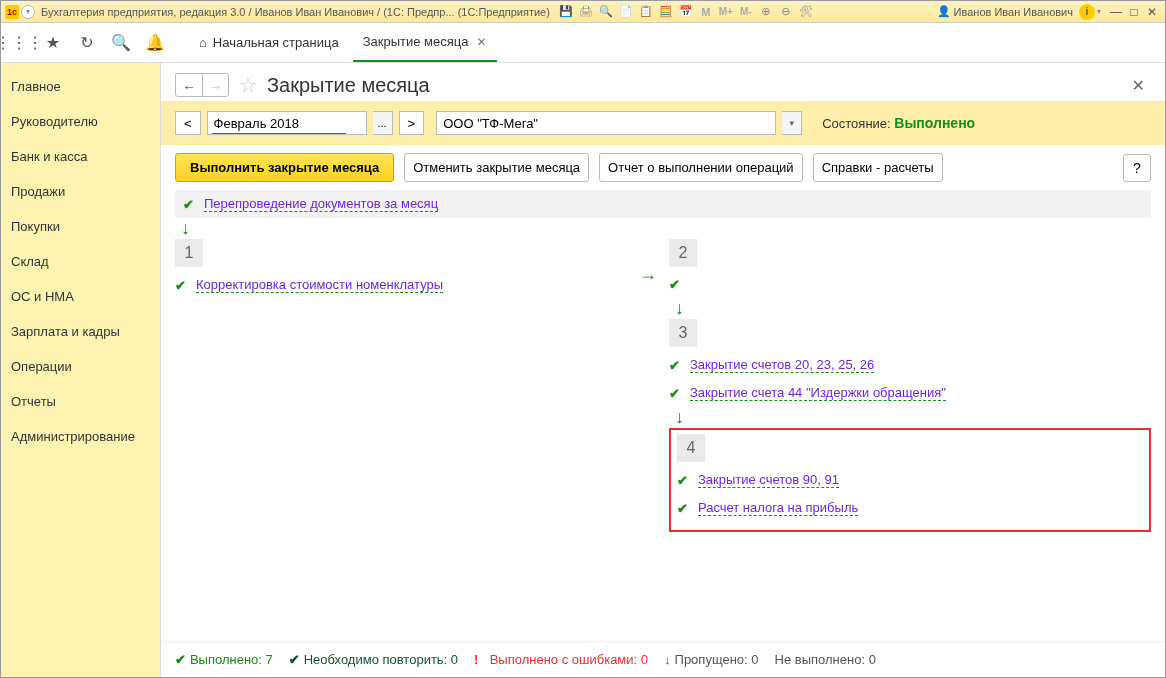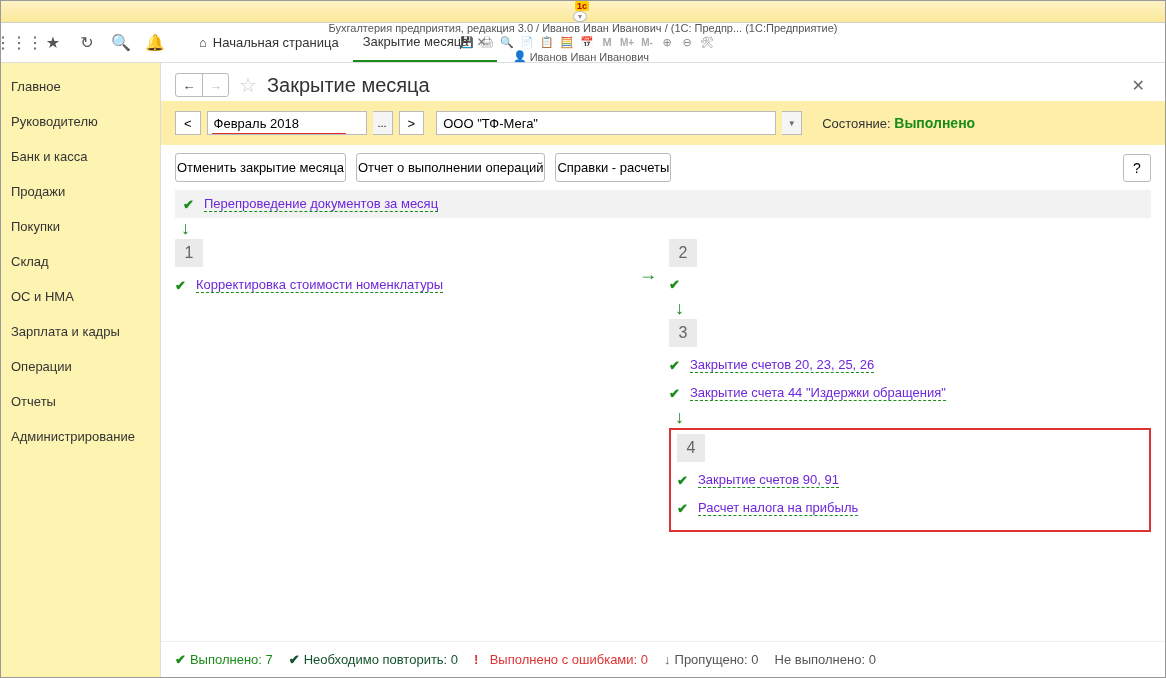--- a/index.html
+++ b/index.html
@@ -1,19 +1,19 @@
 <!DOCTYPE html>
 <html><head>
 <meta charset="utf-8">
 <style>
   * { box-sizing: border-box; margin: 0; padding: 0; font-family: Arial, sans-serif; }
   body { width: 1166px; height: 678px; background: #fff; overflow: hidden; border: 1px solid #999; }
 
   
-  .titlebar { height: 22px; background: linear-gradient(#fdf2c4,#fce99a); display: flex; align-items: center; font-size: 11px; color: #555; padding: 0 4px; border-bottom: 1px solid #ccc; flex-direction: column; }
+  .titlebar { height: 22px; background: linear-gradient(#fdf2c4,#fce99a); display: flex; align-items: center; font-size: 11px; color: #555; padding: 0 4px; border-bottom: 1px solid #ccc; }
   .tb-1c { width:14px; height:14px; background:#fc0; border-radius:2px; margin-right:2px; display:flex; align-items:center; justify-content:center; font-size:9px; font-weight:bold; color:#b00;}
   .tb-drop { width:14px; height:14px; border:1px solid #bbb; border-radius:50%; background:#fff; margin-right:6px; display:flex; align-items:center; justify-content:center; font-size:8px; color:#888;}
   .titlebar .title-text { flex: 0 0 auto; }
   .tb-icons { display:flex; gap:4px; margin-left:8px; align-items:center; }
   .tb-icons span { width:16px; height:16px; display:flex; align-items:center; justify-content:center; font-size:11px; color:#888;}
   .tb-spacer { flex: 1; }
   .tb-user { display:flex; align-items:center; font-size:11px; color:#555; gap:3px; margin-right:4px;}
   .tb-wbtn { width:18px; height:16px; display:flex; align-items:center; justify-content:center; font-size:12px; color:#555; }
 
   
@@ -47,21 +47,21 @@
   .period-box::after { content:""; position:absolute; bottom:0; left:4px; right:20px; height:1px; background:#d33; }
   .period-dots { border:1px solid #bbb; border-left:none; background:#f5f5f5; height:24px; width:20px; display:flex; align-items:center; justify-content:center; font-size:11px;}
   .org-box { border:1px solid #bbb; background:#fff; height:24px; width:340px; padding:0 6px; font-size:13px; display:flex; align-items:center; margin-left:6px;}
   .org-dd { border:1px solid #bbb; border-left:none; background:#f5f5f5; height:24px; width:20px; display:flex; align-items:center; justify-content:center; font-size:9px; color:#666;}
   .state { margin-left:14px; font-size:13px; color:#333;}
   .state-val { color:#1a8c1a; font-weight:bold; font-size:14px;}
 
   
   .btnrow { padding:8px 14px; display:flex; gap:10px; align-items:center; }
   .btn-main { background:linear-gradient(#ffe457,#ffd21f); border:1px solid #c9a400; font-weight:bold; font-size:13px; padding:6px 14px; border-radius:3px; }
-  .btn-sec { background:#fff; border:1px solid #bbb; font-size:13px; padding:6px 1px; border-radius:3px; }
+  .btn-sec { background:#fff; border:1px solid #bbb; font-size:13px; padding:6px 8px; border-radius:3px; }
   .btn-help { margin-left:auto; border:1px solid #bbb; width:28px; height:28px; display:flex; align-items:center; justify-content:center; font-size:14px; border-radius:3px;}
 
   
   .steps { flex:1; padding:0 14px 0; overflow:auto; font-size:13px; }
   .step-row { display:flex; align-items:center; gap:10px; padding:6px 0; }
   .grey-bg { background:#f2f2f2; padding:6px 8px; }
   .chk { color:#1a8c1a; font-weight:bold; font-size:13px; }
   .oplink { color:#6d28d9; text-decoration:none; border-bottom:1px dashed #1a8c1a; }
   .arrow-down { color:#1a8c1a; font-size:18px; margin-left:6px; }
   .arrow-right { color:#1a8c1a; font-size:18px; }
@@ -165,20 +165,21 @@
       <div class="period-dots">...</div>
       <div class="pbtn">&gt;</div>
       <div class="org-box">
           <span>ООО "ТФ-Мега"</span>
         </div>
       <div class="org-dd">▾</div>
       <div class="state"><span>Состояние:</span> <span class="state-val">Выполнено</span></div>
     </div>
 
     <div class="btnrow">
+      <button class="btn-main">Выполнить закрытие месяца</button>
       <button class="btn-sec">Отменить закрытие месяца</button>
       <button class="btn-sec">Отчет о выполнении операций</button>
       <button class="btn-sec">Справки - расчеты</button>
       <div class="btn-help">?</div>
     </div>
 
     <div class="steps">
       <div class="step-row grey-bg">
         <span class="chk">✔</span>
         <a class="oplink">Перепроведение документов за месяц</a>

